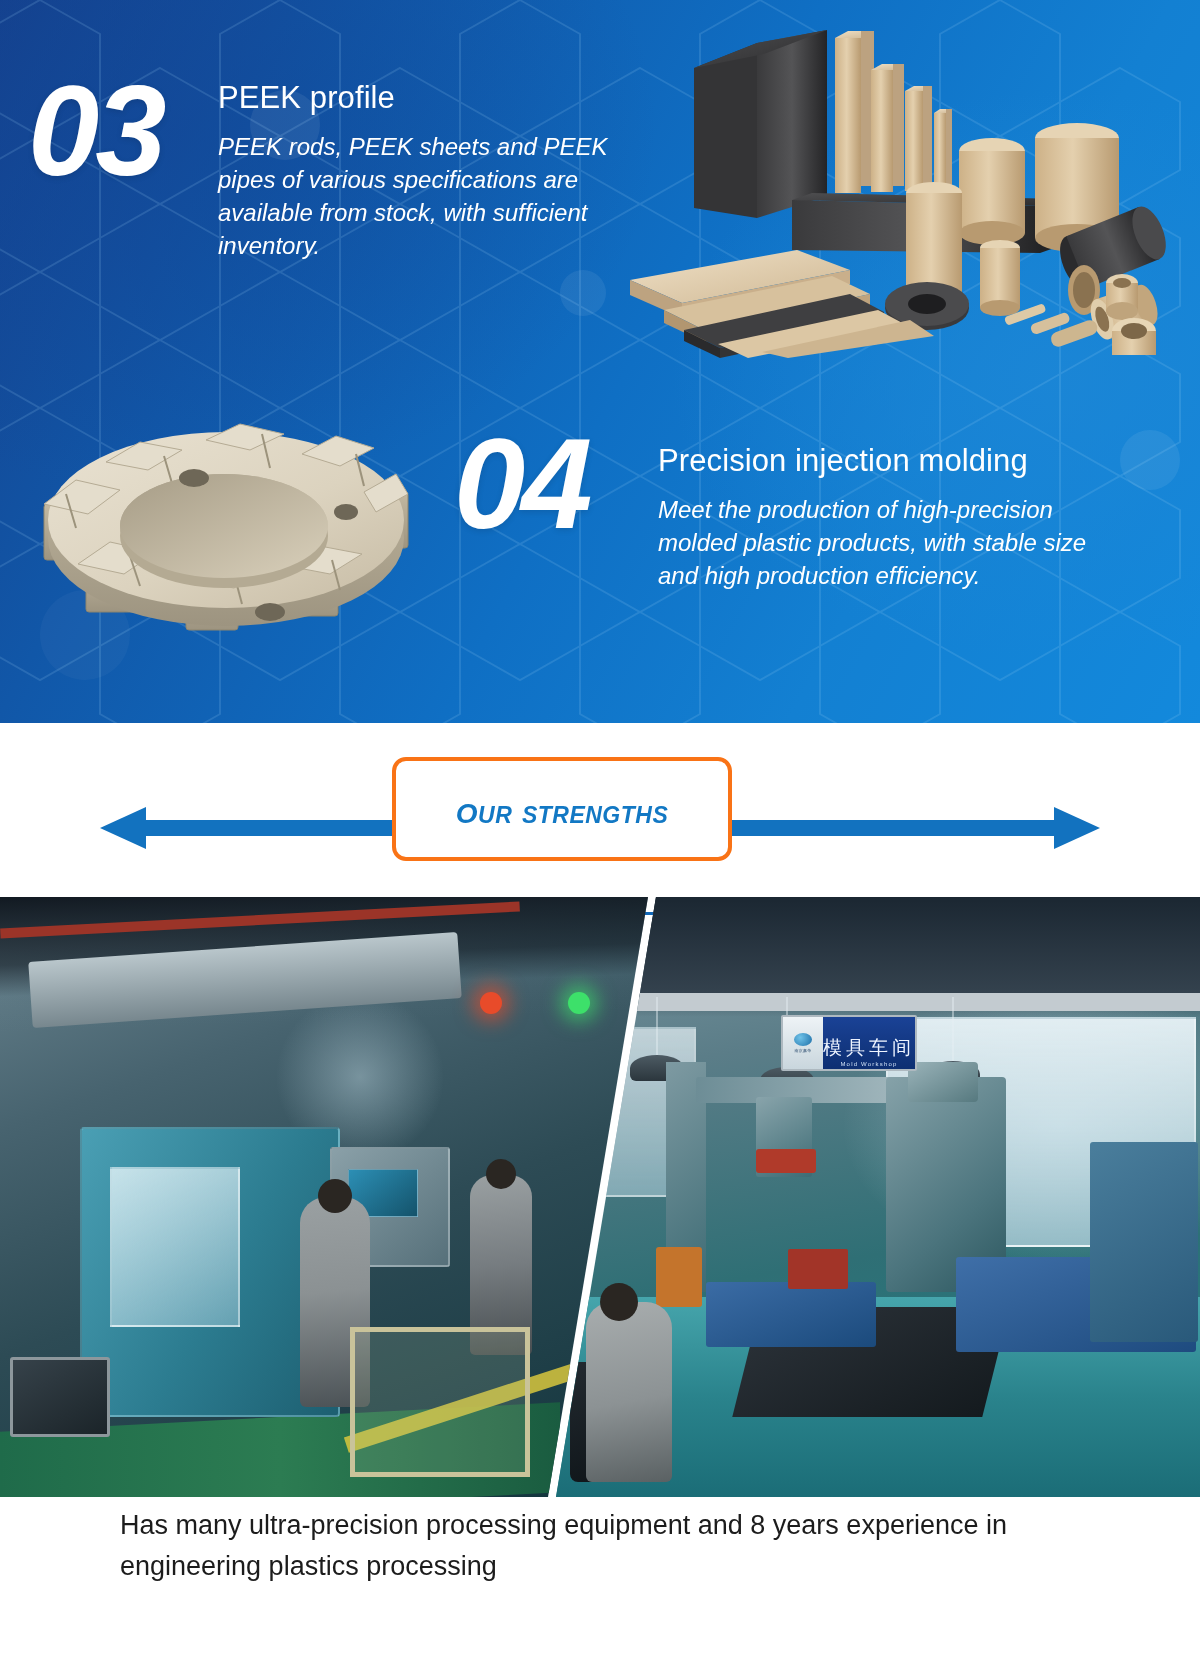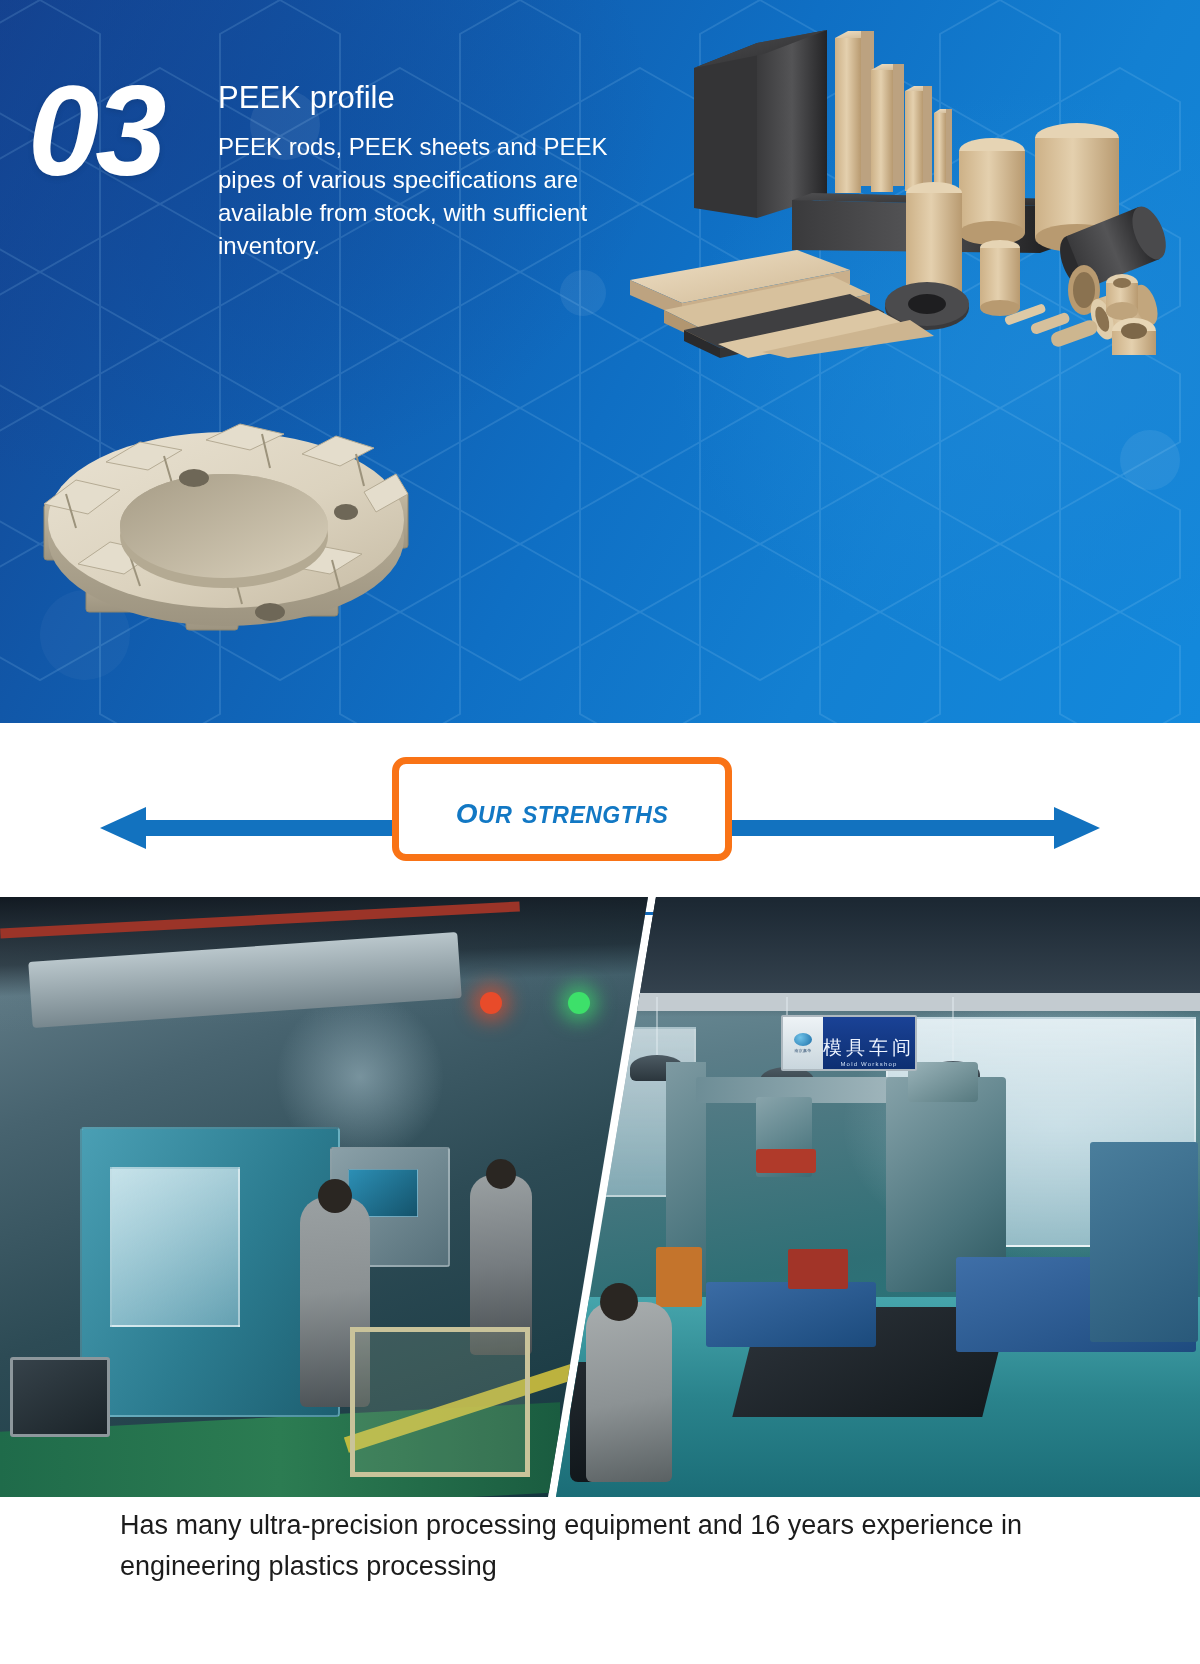--- a/index.html
+++ b/index.html
@@ -33,34 +33,35 @@
   }
   .blk03 .num { position:absolute; left:0; top:0; }
   .blk03 .txtwrap { position:absolute; left:190px; top:8px; width:420px; }
   .h-title {
     font-size:31px; font-weight:400; color:#fff; line-height:1.15;
     letter-spacing:.1px; white-space:nowrap;
   }
   .h-body {
     margin-top:14px; font-size:24px; line-height:1.38; color:#ffffff;
     font-weight:400;
+    font-style:italic;
   }
 
   
   .blk04 { position:absolute; left:440px; top:425px; width:700px; height:220px; }
   .blk04 .num { position:absolute; left:14px; top:0; }
   .blk04 .txtwrap { position:absolute; left:218px; top:18px; width:470px; }
 
   
   .strengths { position:absolute; left:0; top:723px; width:1200px; height:190px; background:#fff; }
   .arrow-wrap { position:absolute; left:100px; top:78px; width:1000px; height:54px; }
   .arrow-wrap svg { display:block; }
   .str-box {
     position:absolute; left:392px; top:757px; width:340px; height:104px;
-    border:7px solid #f97316; border-radius:14px; background:#fff;
+    border:4px solid #f97316; border-radius:14px; background:#fff;
     display:flex; align-items:center; justify-content:center;
   }
   .str-text {
     color:#1278c4; font-style:italic; font-weight:700; font-size:33px;
     font-variant:small-caps; text-transform:lowercase; letter-spacing:.5px;
     white-space:nowrap;
   }
   .str-text::first-letter { font-size:40px; }
   .divider-line {
     position:absolute; left:0; top:912px; width:1200px; height:3px; background:#1268b8;
@@ -419,20 +420,27 @@
           <ellipse cx="-2" cy="16" rx="104" ry="52" fill="#b4aa93"></ellipse>
           <ellipse cx="-2" cy="6" rx="104" ry="52" fill="url(#gBore)"></ellipse>
 
           <ellipse cx="-32" cy="-42" rx="15" ry="9" fill="#6e6757"></ellipse>
           <ellipse cx="120" cy="-8" rx="12" ry="8" fill="#6e6757"></ellipse>
           <ellipse cx="44" cy="92" rx="15" ry="9" fill="#6e6757"></ellipse>
         </g>
       </svg>
     </div>
 
+    <div class="blk04">
+      <div class="num">04</div>
+      <div class="txtwrap">
+        <div class="h-title">Precision injection molding</div>
+        <div class="h-body">Meet the production of high-precision molded plastic products, with stable size and high production efficiency.</div>
+      </div>
+    </div>
   </section>
 
   <section class="strengths">
     <div class="arrow-wrap">
       <svg width="1000" height="54" viewBox="0 0 1000 54" xmlns="http://www.w3.org/2000/svg">
         <g fill="#1272bf">
           <polygon points="0,27 46,6 46,48"></polygon>
           <rect x="44" y="19" width="460" height="16"></rect>
         </g>
         <g fill="#1272bf">
@@ -507,15 +515,15 @@
         <div class="sign-logo-dot"></div>
         <div class="sign-logo-txt">南京鑫帝</div>
       </div>
       <div class="sign-main">
         <div class="sign-cn">模具车间</div>
         <div class="sign-en">Mold Workshop</div>
       </div>
     </div>
   </div>
 
-  <p class="caption">Has many ultra-precision processing equipment and 16 years experience in engineering plastics processing</p>
+  <p class="caption">Has many ultra-precision processing equipment and 8 years experience in engineering plastics processing</p>
 
 </div>
 
 </body></html>

